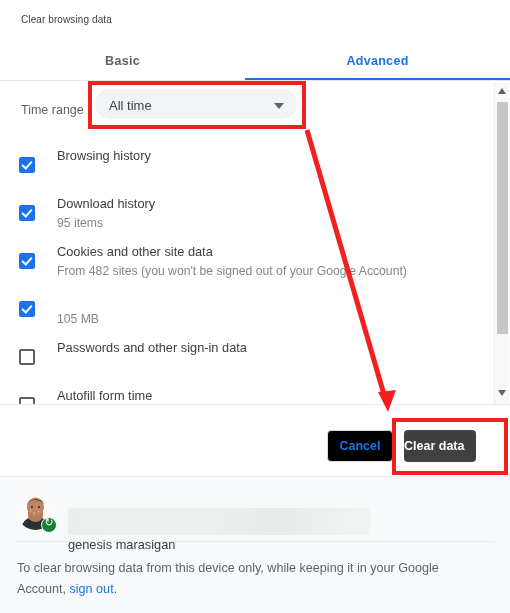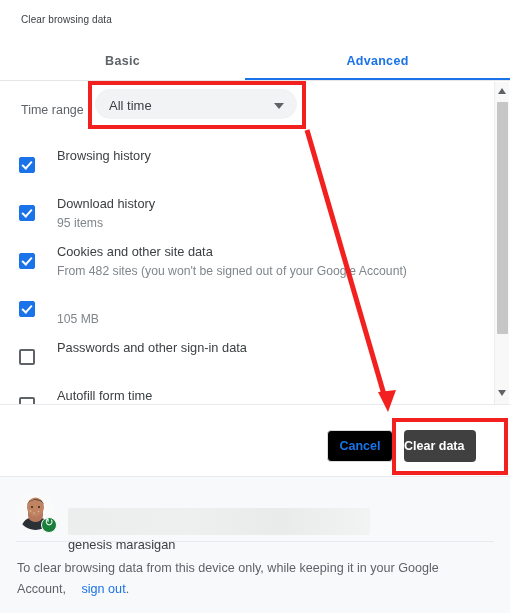--- a/index.html
+++ b/index.html
@@ -264,21 +264,20 @@
     left: 17px; top: 81px;
     width: 460px;
     font-size: 12.6px;
     line-height: 21px;
     color: #5f6368;
   }
   .footer-note a {
     color: #1a73e8;
     text-decoration: none;
     cursor: pointer;
-    margin-left: 12px;
   }
 
   
   .anno-box {
     position: absolute;
     border: 4px solid #f32020;
     box-sizing: border-box;
     pointer-events: none;
   }
   .anno-timerange { left: 88px;  top: 81px;  width: 218px; height: 48px; }

